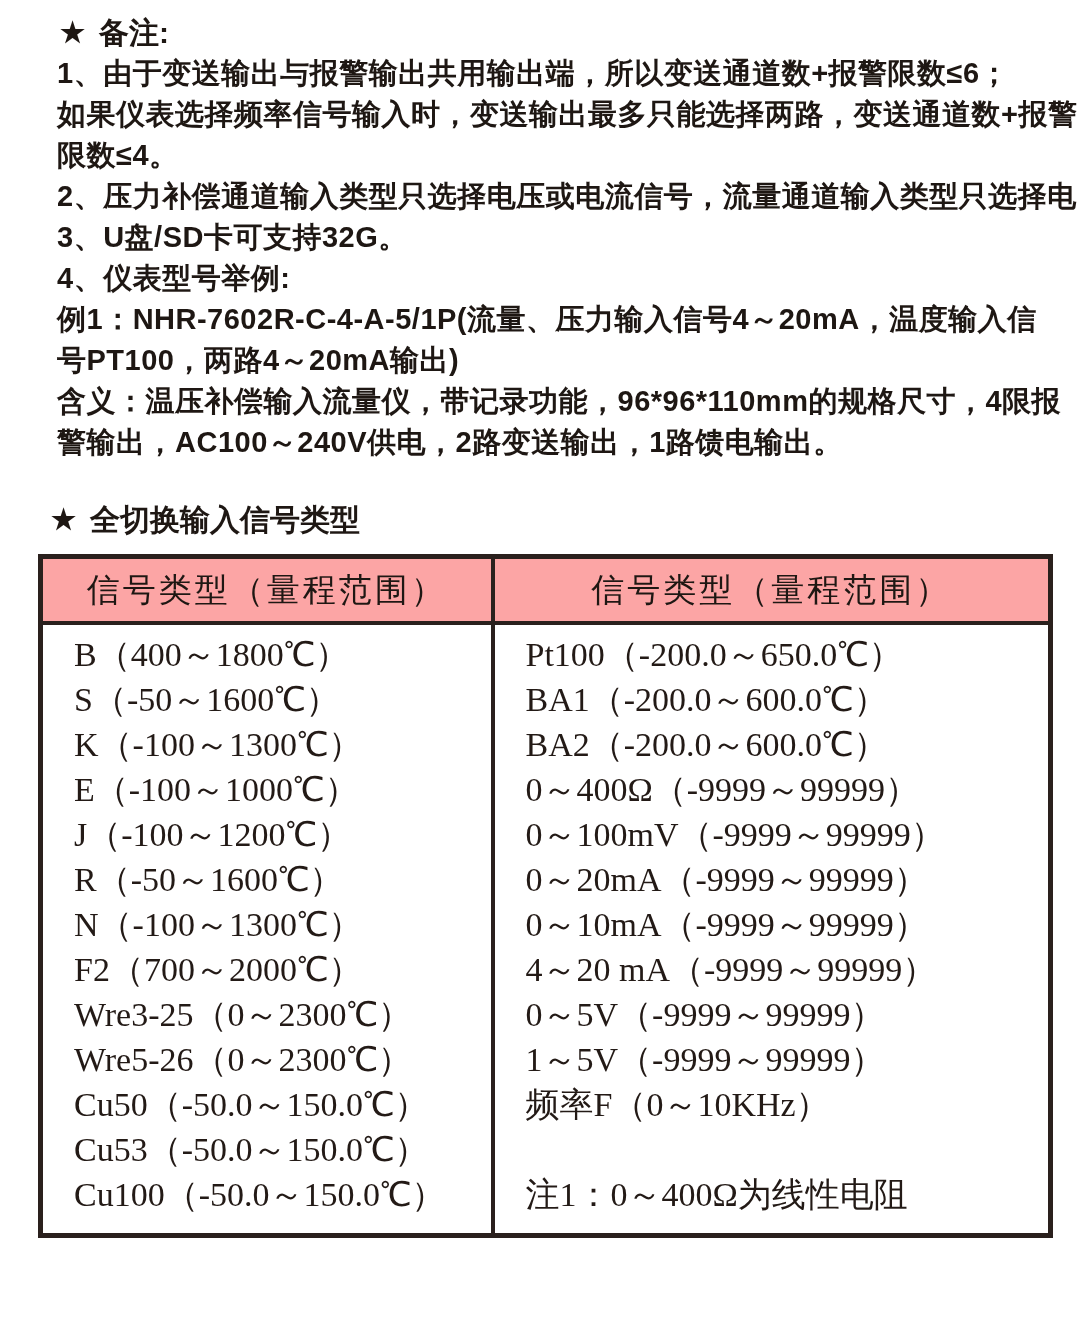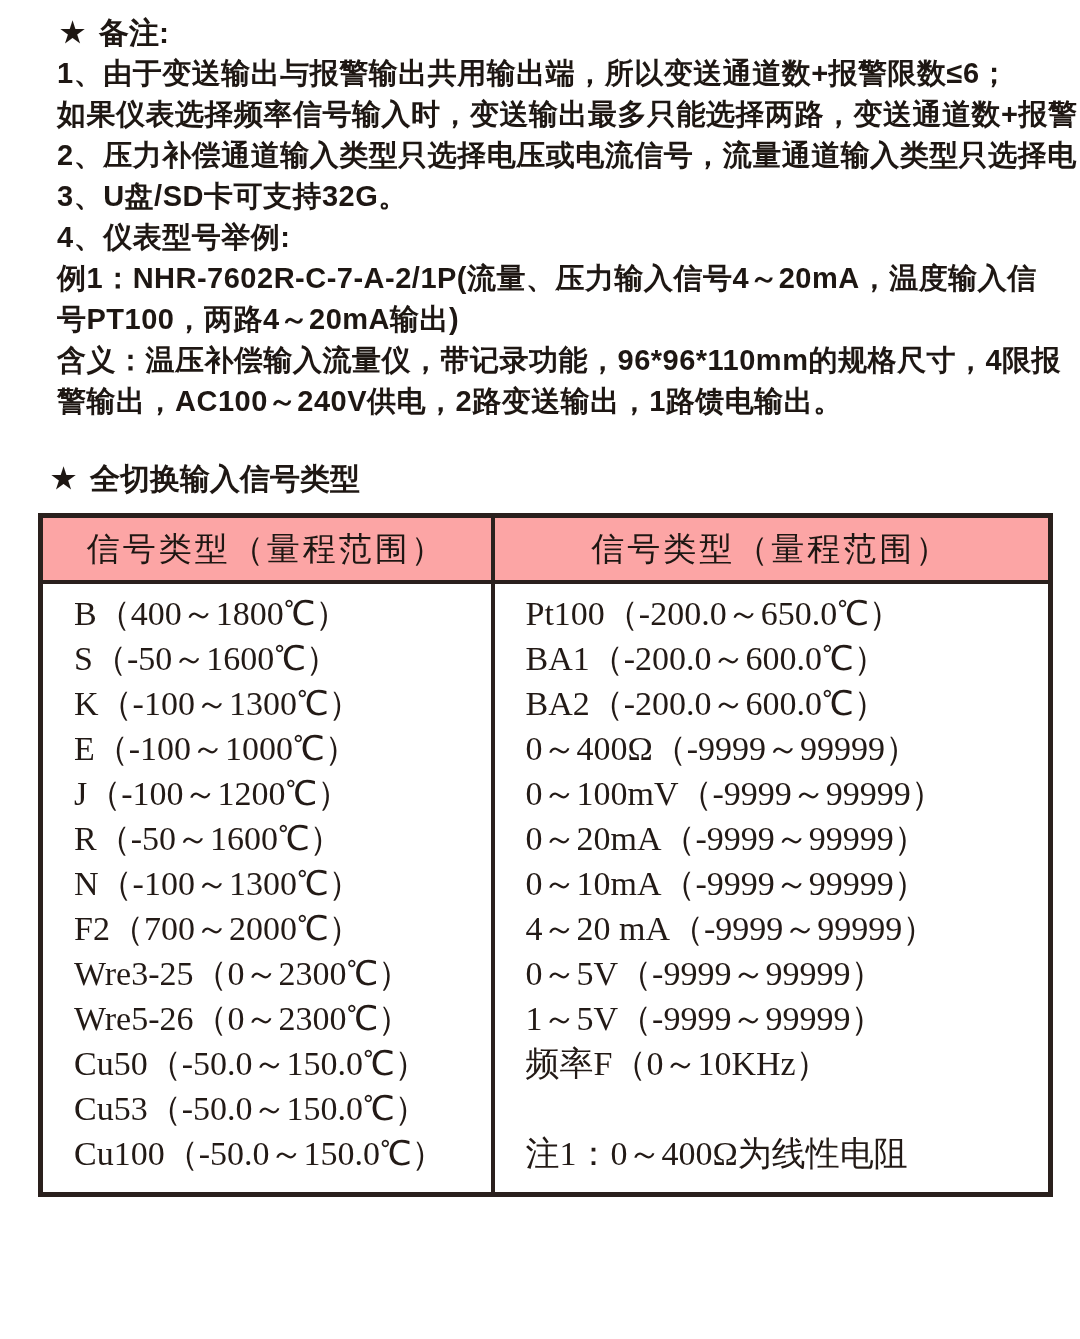--- a/index.html
+++ b/index.html
@@ -86,24 +86,25 @@
 
 <div class="page">
 
   <div class="sec-title">
     <span class="star">★</span>
     <span>备注:</span>
   </div>
 
   <div class="remark-line">1、由于变送输出与报警输出共用输出端，所以变送通道数+报警限数≤6；</div>
   <div class="remark-line">如果仪表选择频率信号输入时，变送输出最多只能选择两路，变送通道数+报警</div>
+  <div class="remark-line">限数≤4。</div>
   <div class="remark-line">2、压力补偿通道输入类型只选择电压或电流信号，流量通道输入类型只选择电</div>
   <div class="remark-line">3、U盘/SD卡可支持32G。</div>
   <div class="remark-line">4、仪表型号举例:</div>
-  <div class="remark-line">例1：NHR-7602R-C-7-A-2/1P(流量、压力输入信号4～20mA，温度输入信</div>
+  <div class="remark-line">例1：NHR-7602R-C-4-A-5/1P(流量、压力输入信号4～20mA，温度输入信</div>
   <div class="remark-line">号PT100，两路4～20mA输出)</div>
   <div class="remark-line">含义：温压补偿输入流量仪，带记录功能，96*96*110mm的规格尺寸，4限报</div>
   <div class="remark-line">警输出，AC100～240V供电，2路变送输出，1路馈电输出。</div>
 
   <div class="sec-title sig-heading">
     <span class="star">★</span>
     <span>全切换输入信号类型</span>
   </div>
 
   <table class="sig">

